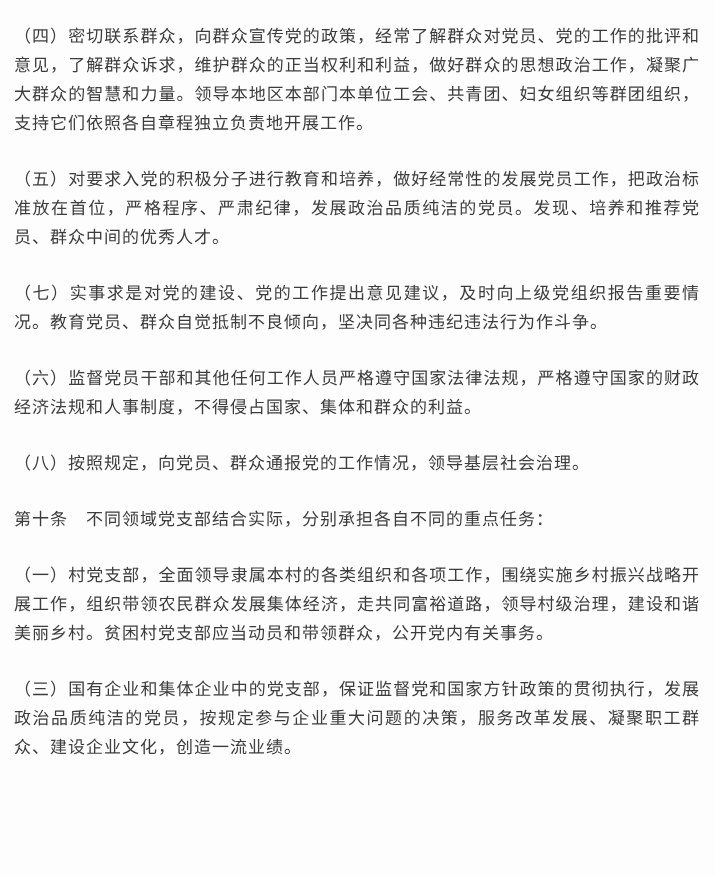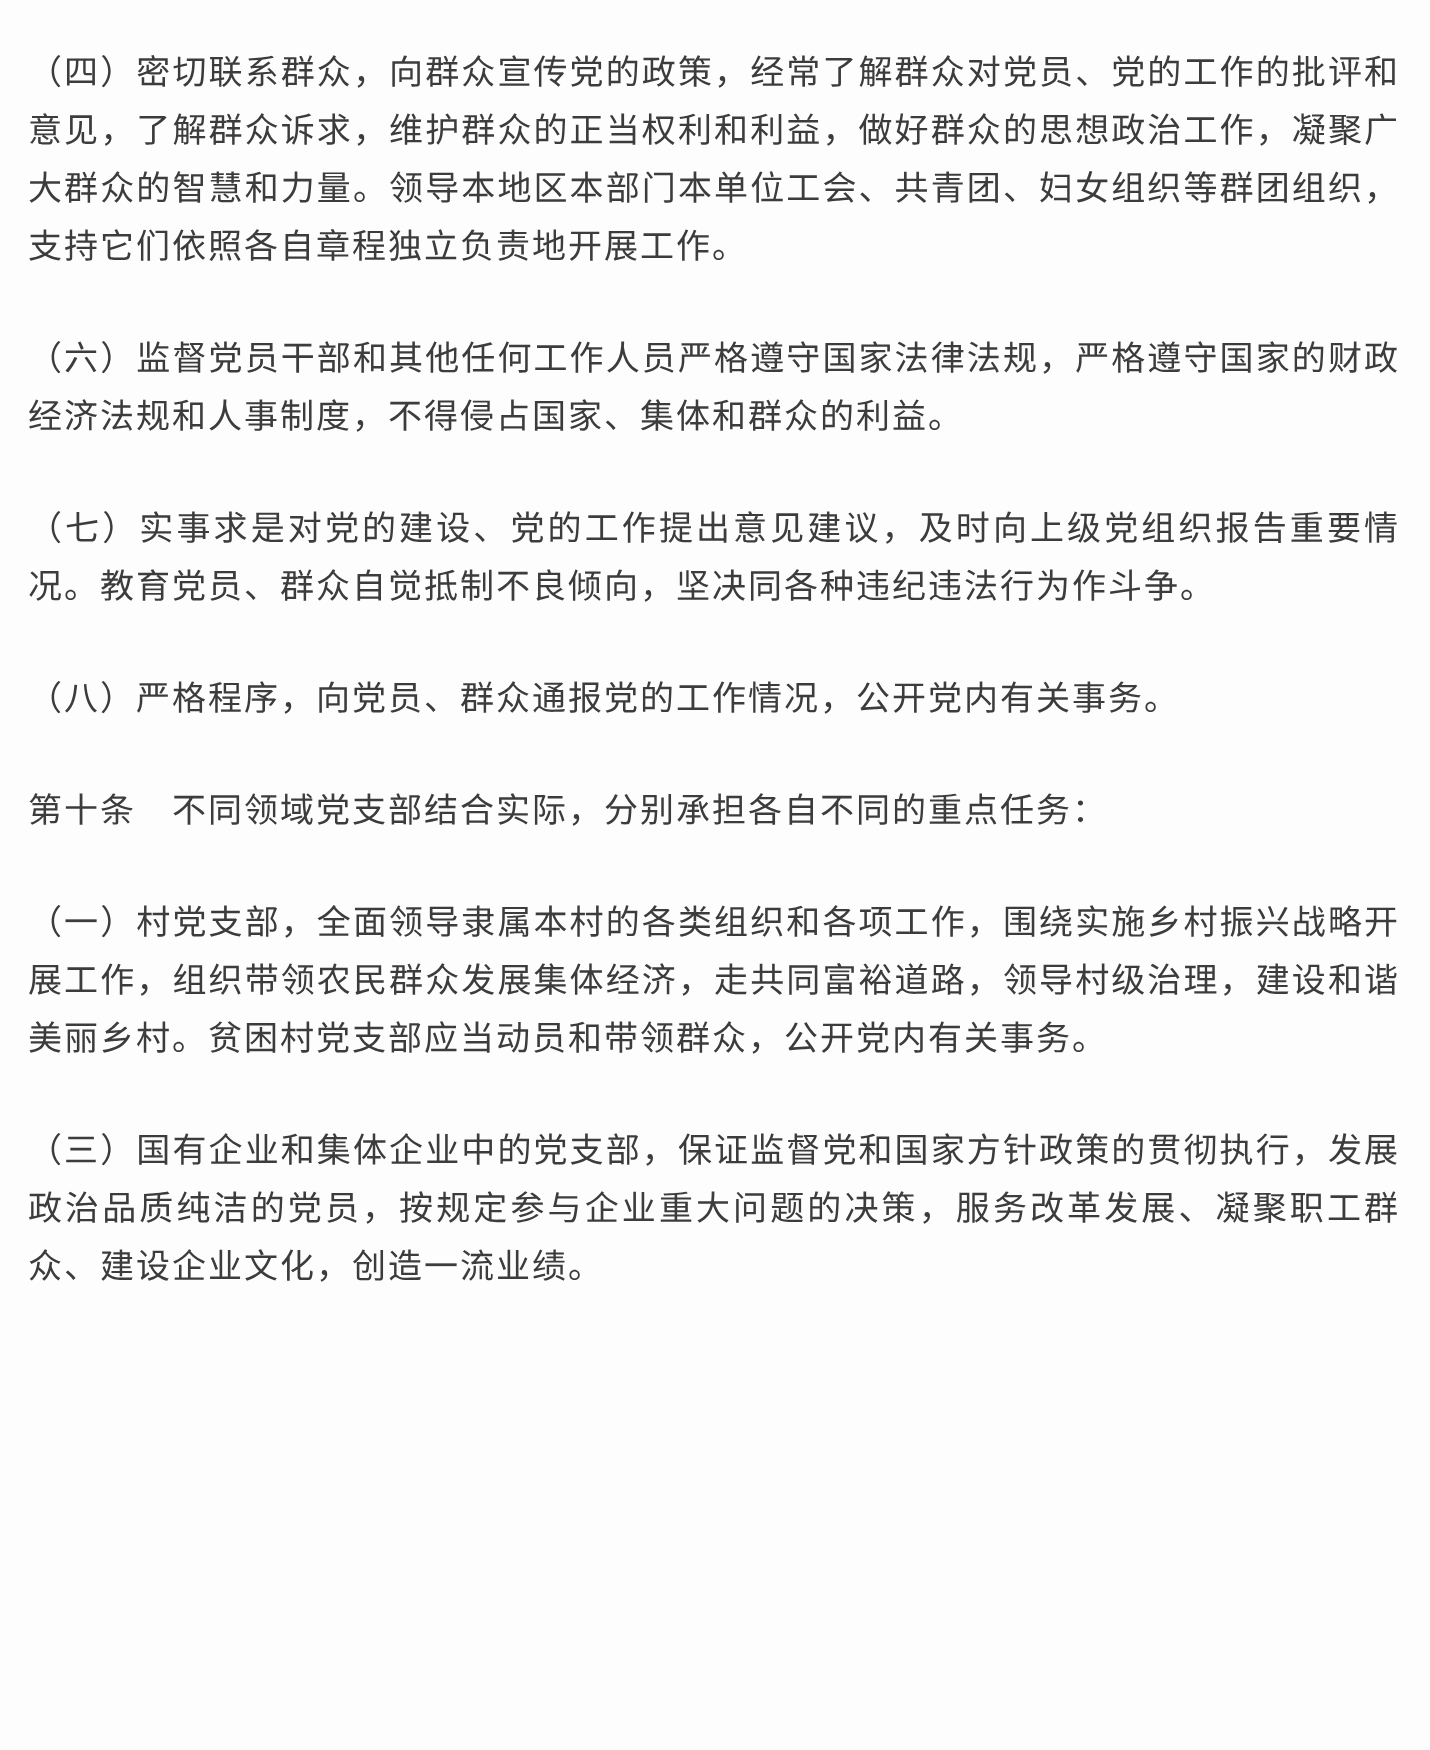--- a/index.html
+++ b/index.html
@@ -36,19 +36,20 @@
 
   .para:last-child {
     margin-bottom: 0;
   }
 </style>
 </head>
 <body>
 
 <div class="document">
   <p class="para">（四）密切联系群众，向群众宣传党的政策，经常了解群众对党员、党的工作的批评和意见，了解群众诉求，维护群众的正当权利和利益，做好群众的思想政治工作，凝聚广大群众的智慧和力量。领导本地区本部门本单位工会、共青团、妇女组织等群团组织，支持它们依照各自章程独立负责地开展工作。</p>
+  <p class="para">（五）对要求入党的积极分子进行教育和培养，做好经常性的发展党员工作，把政治标准放在首位，严格程序、严肃纪律，发展政治品质纯洁的党员。发现、培养和推荐党员、群众中间的优秀人才。</p>
+  <p class="para">（七）实事求是对党的建设、党的工作提出意见建议，及时向上级党组织报告重要情况。教育党员、群众自觉抵制不良倾向，坚决同各种违纪违法行为作斗争。</p>
   <p class="para">（六）监督党员干部和其他任何工作人员严格遵守国家法律法规，严格遵守国家的财政经济法规和人事制度，不得侵占国家、集体和群众的利益。</p>
-  <p class="para">（七）实事求是对党的建设、党的工作提出意见建议，及时向上级党组织报告重要情况。教育党员、群众自觉抵制不良倾向，坚决同各种违纪违法行为作斗争。</p>
-  <p class="para">（八）严格程序，向党员、群众通报党的工作情况，公开党内有关事务。</p>
+  <p class="para">（八）按照规定，向党员、群众通报党的工作情况，领导基层社会治理。</p>
   <p class="para">第十条　不同领域党支部结合实际，分别承担各自不同的重点任务：</p>
   <p class="para">（一）村党支部，全面领导隶属本村的各类组织和各项工作，围绕实施乡村振兴战略开展工作，组织带领农民群众发展集体经济，走共同富裕道路，领导村级治理，建设和谐美丽乡村。贫困村党支部应当动员和带领群众，公开党内有关事务。</p>
   <p class="para">（三）国有企业和集体企业中的党支部，保证监督党和国家方针政策的贯彻执行，发展政治品质纯洁的党员，按规定参与企业重大问题的决策，服务改革发展、凝聚职工群众、建设企业文化，创造一流业绩。</p>
 </div>
 
 </body></html>

